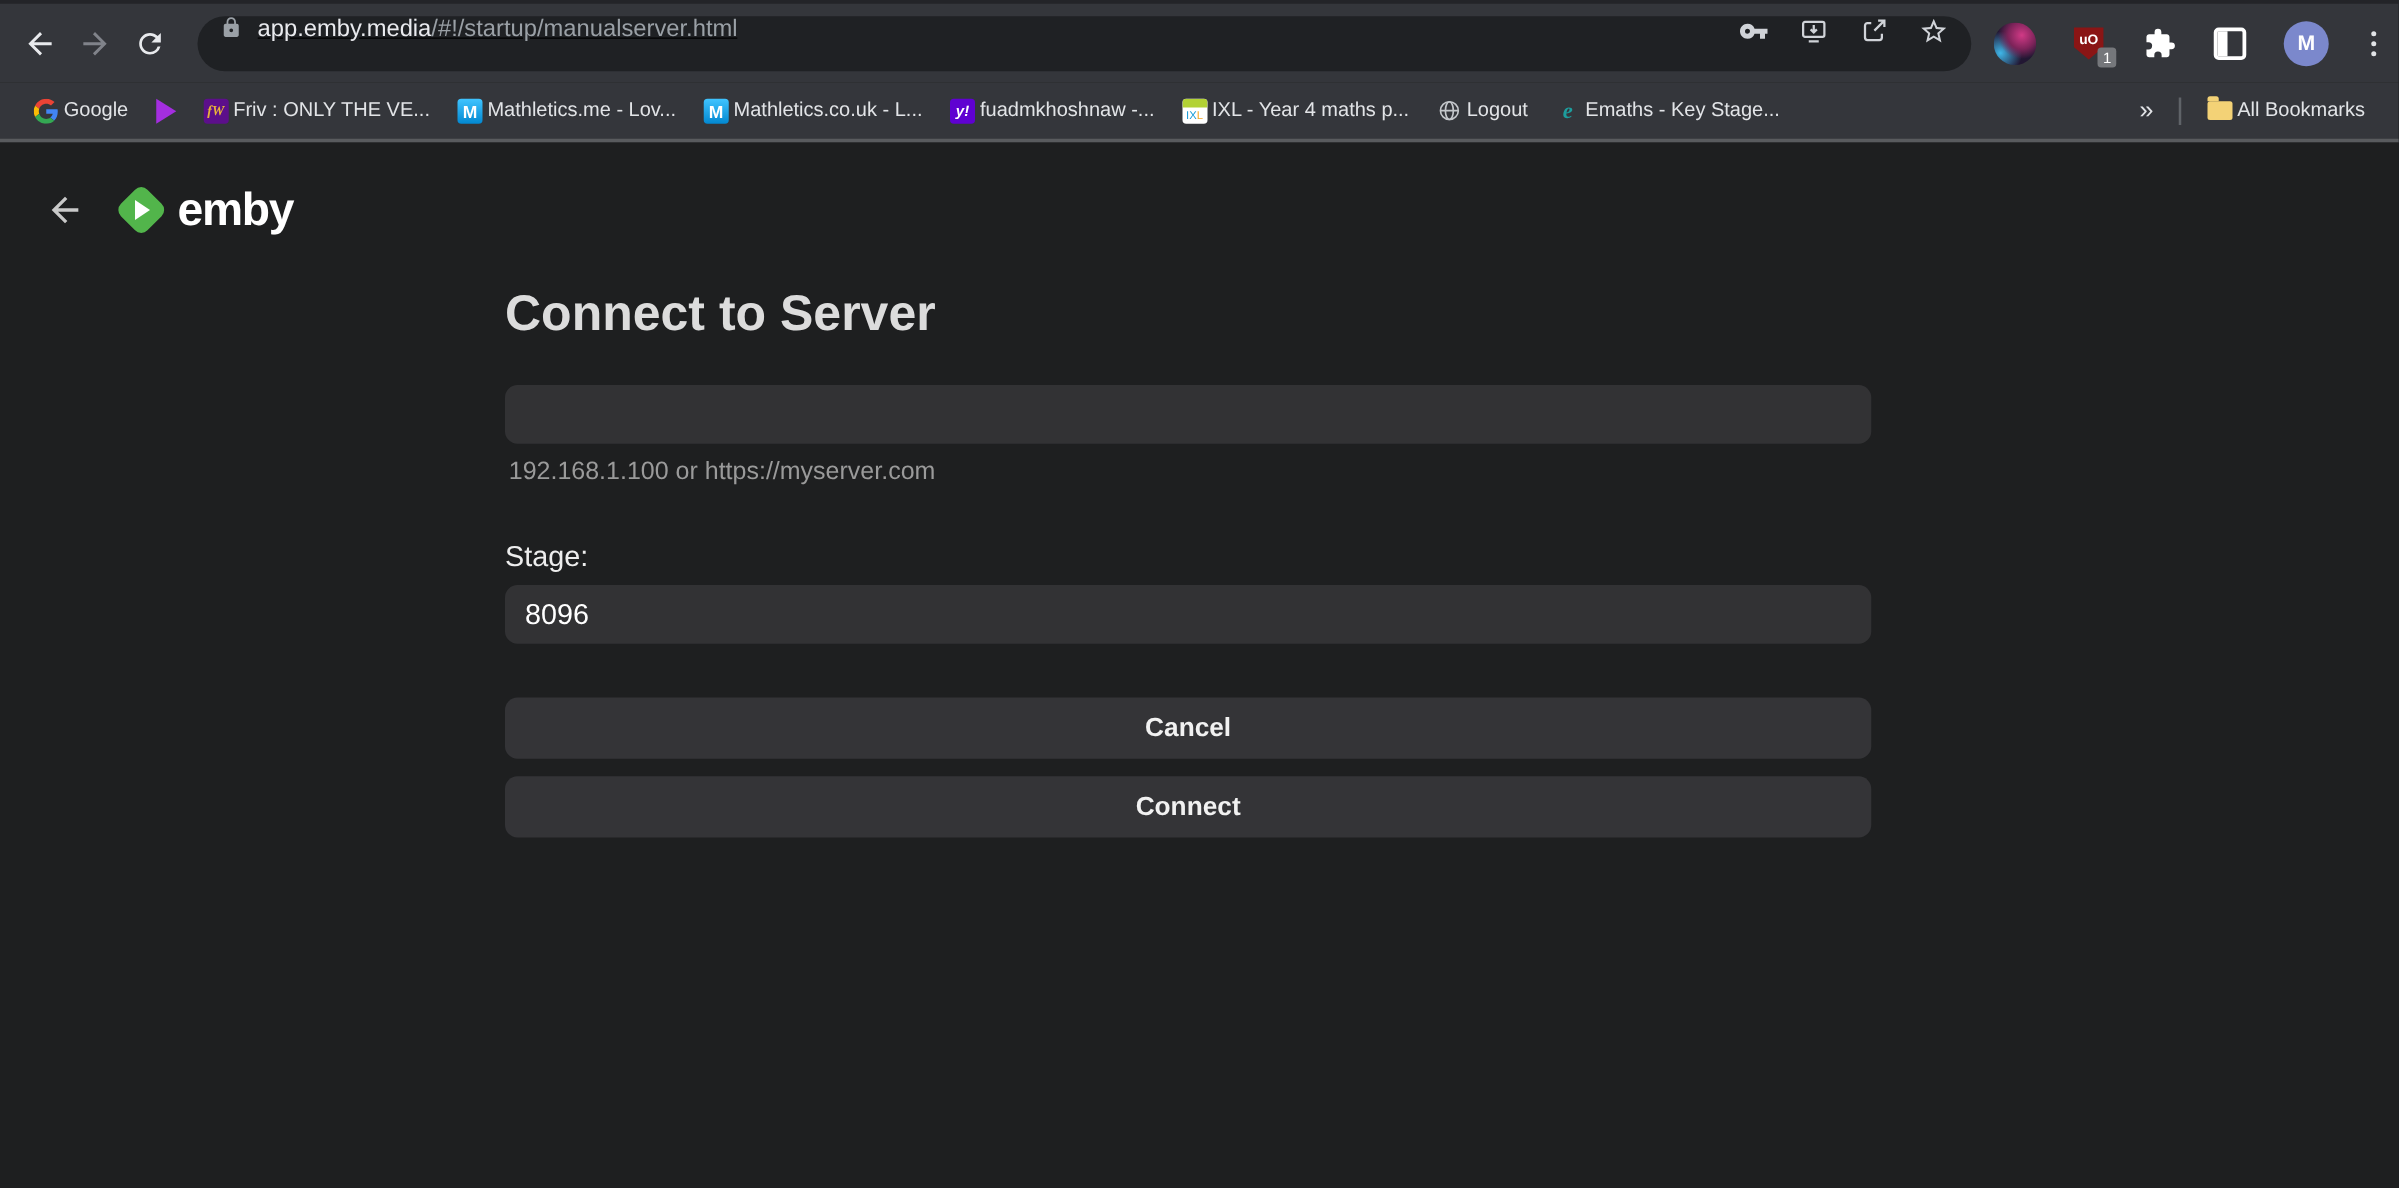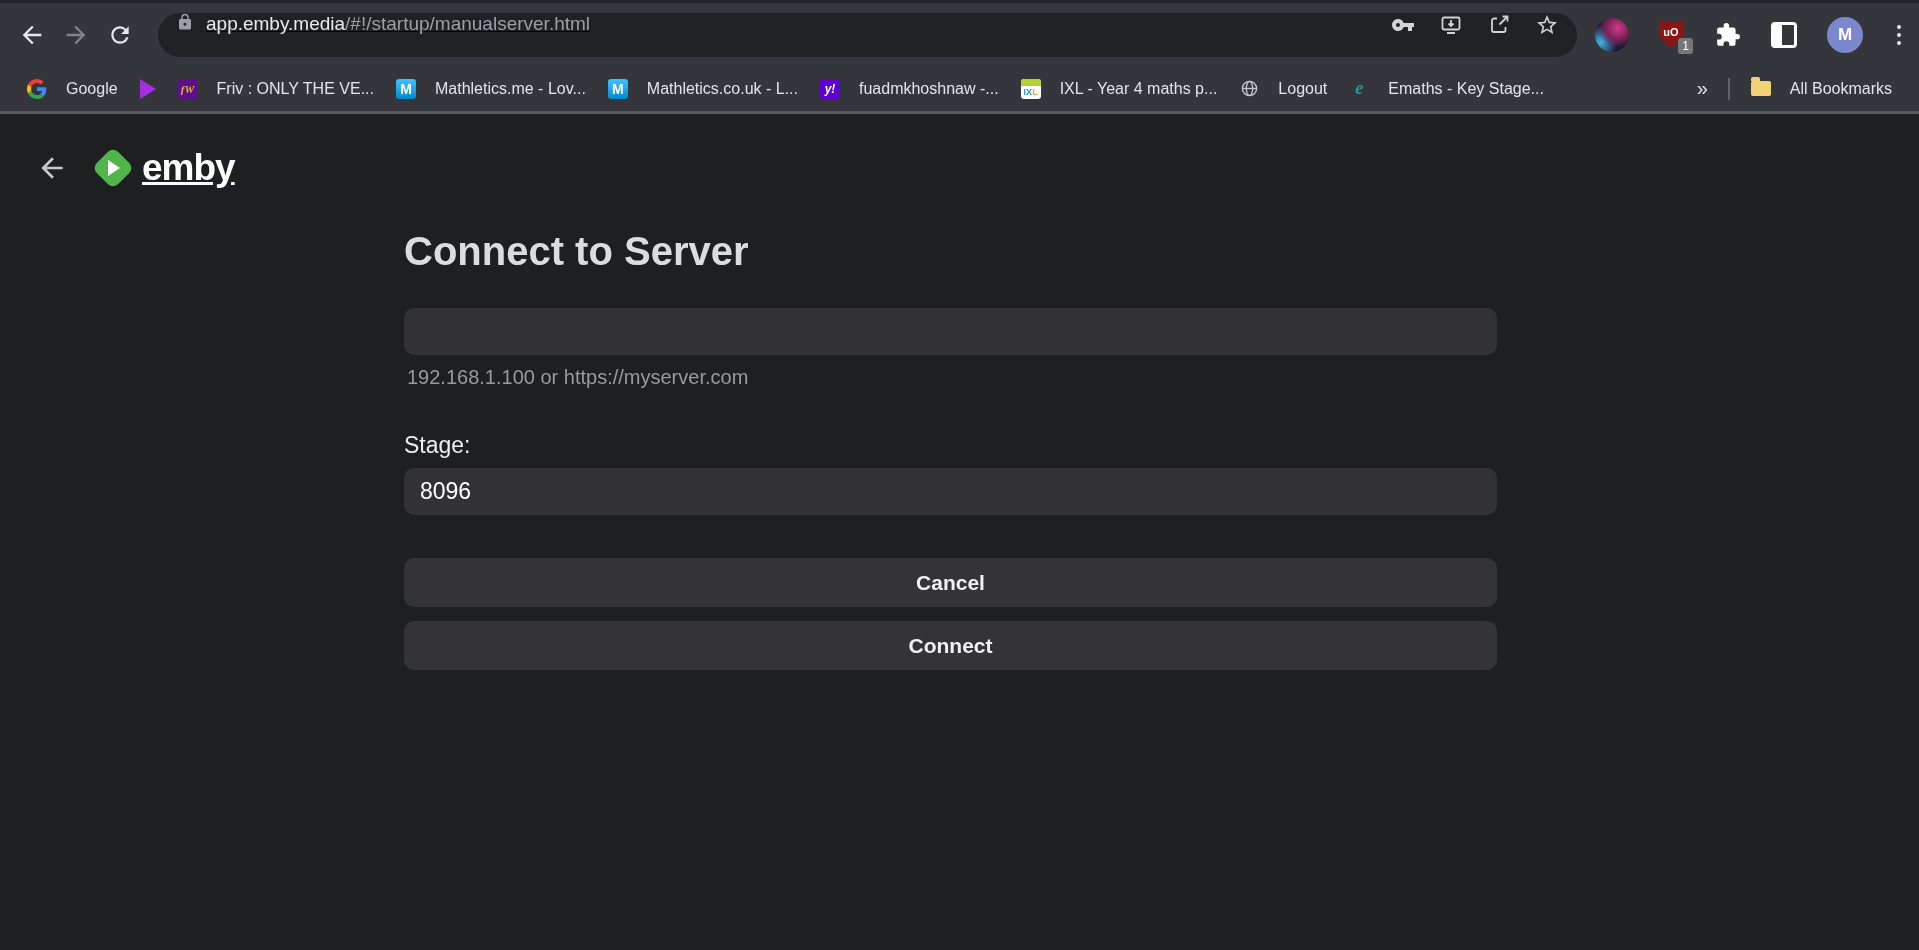--- a/index.html
+++ b/index.html
@@ -47,31 +47,31 @@
     display: flex; align-items: center; justify-content: center;
   }
   .kebab { display: flex; flex-direction: column; gap: 4px; padding: 4px; }
   .kebab i { width: 4px; height: 4px; border-radius: 50%; background: #e2e4e7; }
 
   
   .bookmarks {
     height: 48px; background: #34363b; display: flex; align-items: center;
     padding: 0 16px; border-bottom: 3px solid #595b5e;
   }
-  .bm { display: flex; align-items: center; gap: 19px; padding: 0 11px; height: 36px; border-radius: 6px; flex: 0 0 auto; }
+  .bm { display: flex; align-items: center; gap: 4px; padding: 0 11px; height: 36px; border-radius: 6px; flex: 0 0 auto; }
   .bm-label { color: #e2e4e7; font-size: 16px; white-space: nowrap; }
   .fav { width: 20px; height: 20px; flex: 0 0 auto; display: flex; align-items: center; justify-content: center; }
   .fav-google { border-radius: 50%; }
   .fav-play { width: 0; height: 0; border-left: 16px solid #a42ee0; border-top: 10px solid transparent; border-bottom: 10px solid transparent; }
   .fav-friv { background: #5c0f8b; border-radius: 3px; color: #e8b33a; font-family: "Liberation Serif", serif; font-style: italic; font-weight: 700; font-size: 11px; }
   .fav-math { background: linear-gradient(180deg, #40c4ff, #0288d1); border-radius: 3px; color: #fff; font-weight: 700; font-size: 14px; }
   .fav-yahoo { background: #5f01d1; border-radius: 3px; color: #fff; font-style: italic; font-weight: 700; font-size: 12px; }
   .fav-ixl { background: #fff; border-radius: 3px; flex-direction: column; overflow: hidden; }
   .fav-ixl .ixl-strip { width: 100%; height: 7px; background: #b2d235; }
-  .fav-ixl .ixl-text { font-size: 9px; font-weight: 700; line-height: 13px; }
+  .fav-ixl .ixl-text { font-size: 9px; font-weight: 400; line-height: 13px; }
   .ixl-ix { color: #1a9bd7; } .ixl-l { color: #f5a623; }
   .fav-emaths { color: #1d9e9e; font-family: "Liberation Serif", serif; font-style: italic; font-weight: 700; font-size: 18px; }
   .bm-spacer { flex: 1; }
   .bm-chevron { color: #e2e4e7; font-size: 20px; padding: 0 10px; }
   .bm-divider { width: 2px; height: 22px; background: #5f6368; margin: 0 10px; }
   .folder { width: 20px; height: 15px; background: #f3d276; border-radius: 2px; position: relative; }
   .folder::before { content: ""; position: absolute; top: -4px; left: 0; width: 9px; height: 4px; background: #f3d276; border-radius: 2px 2px 0 0; }
 
   
   .page { height: 833px; background: #1e1f20; }
@@ -79,21 +79,21 @@
   .page-back { width: 44px; height: 44px; display: flex; align-items: center; justify-content: center; border-radius: 50%; }
   .emby-logo { display: flex; align-items: center; margin-left: 24px; }
   .emby-diamond {
     width: 30px; height: 30px; background: #52b54b; border-radius: 7px;
     transform: rotate(45deg); display: flex; align-items: center; justify-content: center;
   }
   .emby-diamond .tri {
     transform: rotate(-45deg) translateX(1px); width: 0; height: 0;
     border-left: 12px solid #fff; border-top: 8px solid transparent; border-bottom: 8px solid transparent;
   }
-  .emby-wordmark { color: #fff; font-size: 37px; font-weight: 700; margin-left: 14px; letter-spacing: -1px; text-decoration: underline; }
+  .emby-wordmark { color: #fff; font-size: 37px; font-weight: 700; margin-left: 14px; letter-spacing: -1px; }
 
   .form { margin: 37px 0 0 404px; width: 1093px; }
   .form h1 { color: #dcdcdc; font-size: 40px; font-weight: 600; margin-bottom: 34px; margin-top: 12px; }
   .field-label { display: block; color: #ededed; font-size: 23px; margin-bottom: 9px; }
   .text-input {
     width: 100%; height: 47px; background: #323234; border: none; border-radius: 10px;
     color: #fff; font-size: 23px; padding: 0 16px; font-family: "Liberation Sans", sans-serif;
     outline: none; display: block;
   }
   .helper { color: #9a9a9a; font-size: 20px; margin: 11px 0 43px 3px; }

